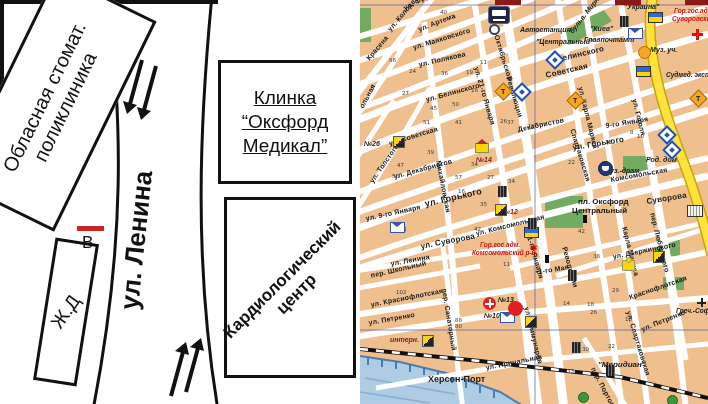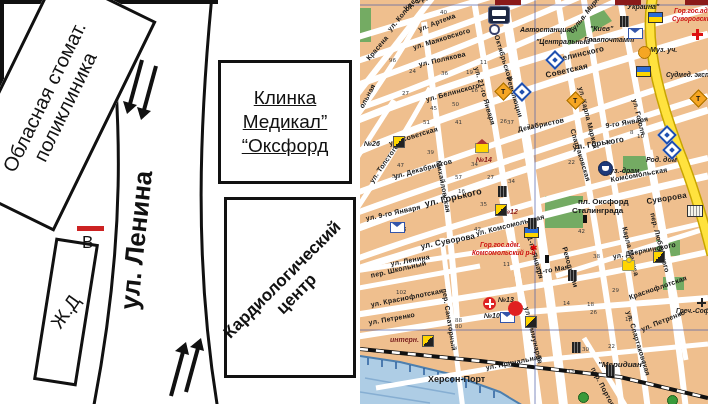--- a/index.html
+++ b/index.html
@@ -105,22 +105,22 @@
     <div class="box" id="stomat-box">
       <div>
         <div>Обласная стомат.</div>
         <div>поликлиника</div>
       </div>
     </div>
 
     <div class="box" id="clinic-box">
       <div>
         <div>Клинка</div>
+        <div>“Оксфорд</div>
         <div>Медикал”</div>
-        <div>“Оксфорд</div>
       </div>
     </div>
 
     <div class="box" id="cardio-box">
       <div class="rot">
         <div>Кардиологический</div>
         <div>центр</div>
       </div>
     </div>
 
@@ -260,21 +260,21 @@
         <div class="lbl pl" style="left: 160px; top: 26px;">Автостанция</div>
         <div class="lbl pl" style="left: 176px; top: 38px;">"Центральный"</div>
         <div class="lbl pl" style="left: 230px; top: 25px;">"Киев"</div>
         <div class="lbl pl" style="left: 224px; top: 36px;">Главпочтамт</div>
         <div class="lbl pl" style="left: 264px; top: 3px; font-weight: 700;">"Украина"</div>
         <div class="lbl pl" style="left: 208px; top: 30px; transform: rotate(-52deg);">бульв. Мирный</div>
         <div class="lbl pl" style="left: 290px; top: 46px;">Муз. уч.</div>
         <div class="lbl pl" style="left: 286px; top: 156px;">Род. дом</div>
         <div class="lbl pl" style="left: 244px; top: 167px;">Муз.-драм.</div>
         <div class="lbl pl" style="left: 218px; top: 198px; font-size: 8px; font-weight: 700; font-style: normal;">пл. Оксфорд</div>
-        <div class="lbl pl" style="left: 212px; top: 207px; font-size: 8px; font-weight: 700; font-style: normal;">Сталинграда</div>
+        <div class="lbl pl" style="left: 212px; top: 207px; font-size: 8px; font-weight: 700; font-style: normal;">Центральный</div>
         <div class="lbl pl" style="left: 68px; top: 375px; font-size: 9px; font-weight: 700; font-style: normal;">Херсон-Порт</div>
         <div class="lbl pl" style="left: 238px; top: 361px; font-size: 8px; font-weight: 700;">"Меридиан"</div>
         <div class="lbl pl" style="left: 316px; top: 308px; font-size: 6.5px;">Греч.-Соф.</div>
         <div class="lbl pl" style="left: 30px; top: 336px; color: rgb(122, 32, 32);">интерн.</div>
         <div class="lbl pl" style="left: 120px; top: 242px; font-size: 6.5px; color: rgb(204, 17, 17);">Гор.гос.адм.</div>
         <div class="lbl pl" style="left: 112px; top: 250px; font-size: 6.5px; color: rgb(204, 17, 17);">Комсомольский р-н</div>
         <div class="lbl pl" style="left: 314px; top: 8px; font-size: 6.5px; color: rgb(204, 17, 17);">Гор.гос.адм.</div>
         <div class="lbl pl" style="left: 312px; top: 16px; font-size: 6.5px; color: rgb(204, 17, 17);">Суворовский р-н</div>
         <div class="lbl pl" style="left: 306px; top: 72px; font-size: 6.5px;">Судмед. эксп.</div>
         <div class="lbl pl" style="left: 4px; top: 140px; font-weight: 700;">№26</div>

